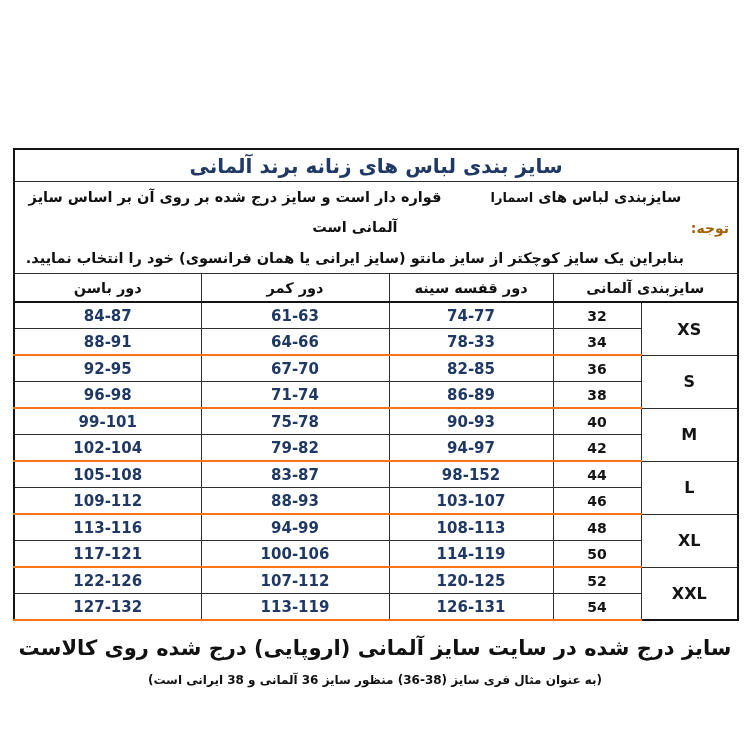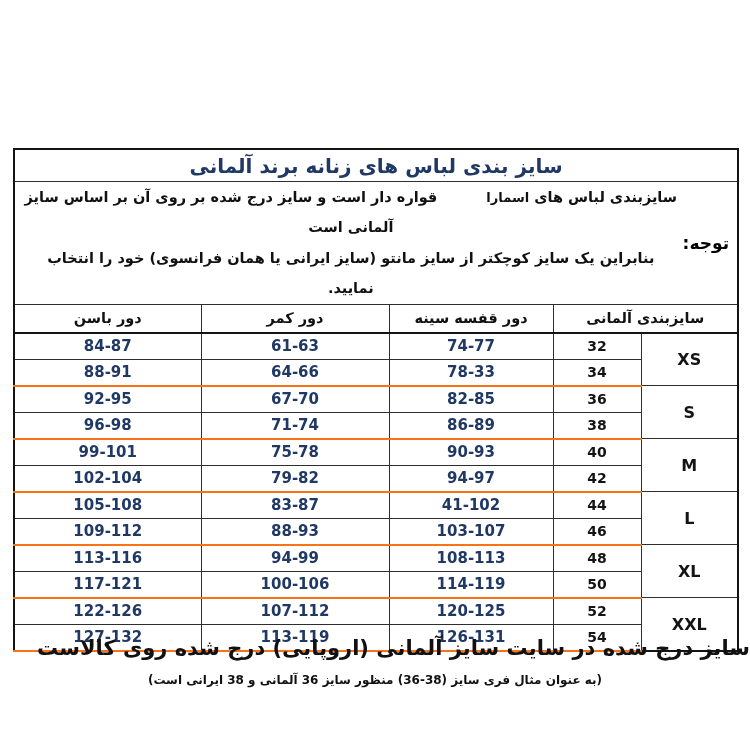--- a/index.html
+++ b/index.html
@@ -46,23 +46,23 @@
 
   .note-row td { height: 68px; }
   .note-wrap {
     display: flex;
     direction: rtl;
     align-items: center;
     gap: 4px;
     padding: 0 8px;
   }
   .note-label {
-    font-size: 17px;
-    font-weight: bold;
-    color: #000000;
+    font-size: 14px;
+    font-weight: bold;
+    color: #a16207;
     flex: 0 0 auto;
   }
   .note-text {
     flex: 1 1 auto;
     font-size: 14.5px;
     font-weight: bold;
     color: #111111;
     text-align: center;
     line-height: 2.1;
     white-space: normal;
@@ -104,21 +104,20 @@
     top: 636px;
     width: 750px;
     text-align: center;
     direction: rtl;
     color: #111111;
   }
   .footer-line1 {
     font-size: 21px;
     font-weight: bold;
     margin: 0 0 13px 0;
-    text-align: right;
   }
   .footer-line2 {
     font-size: 13.5px;
     font-weight: bold;
     margin: 0 0 9px 0;
   }
   .footer-line2 .red { color: #ff0000; }
   .footer-line3 {
     font-size: 12px;
     font-weight: bold;
@@ -197,21 +196,21 @@
         </tr>
         <tr class="group-end">
           <td class="size-num">42</td>
           <td class="val">94-97</td>
           <td class="val">79-82</td>
           <td class="val">102-104</td>
         </tr>
         <tr>
           <td rowspan="2" class="letter-cell">L</td>
           <td class="size-num">44</td>
-          <td class="val">41-102</td>
+          <td class="val">98-152</td>
           <td class="val">83-87</td>
           <td class="val">105-108</td>
         </tr>
         <tr class="group-end">
           <td class="size-num">46</td>
           <td class="val">103-107</td>
           <td class="val">88-93</td>
           <td class="val">109-112</td>
         </tr>
         <tr>

